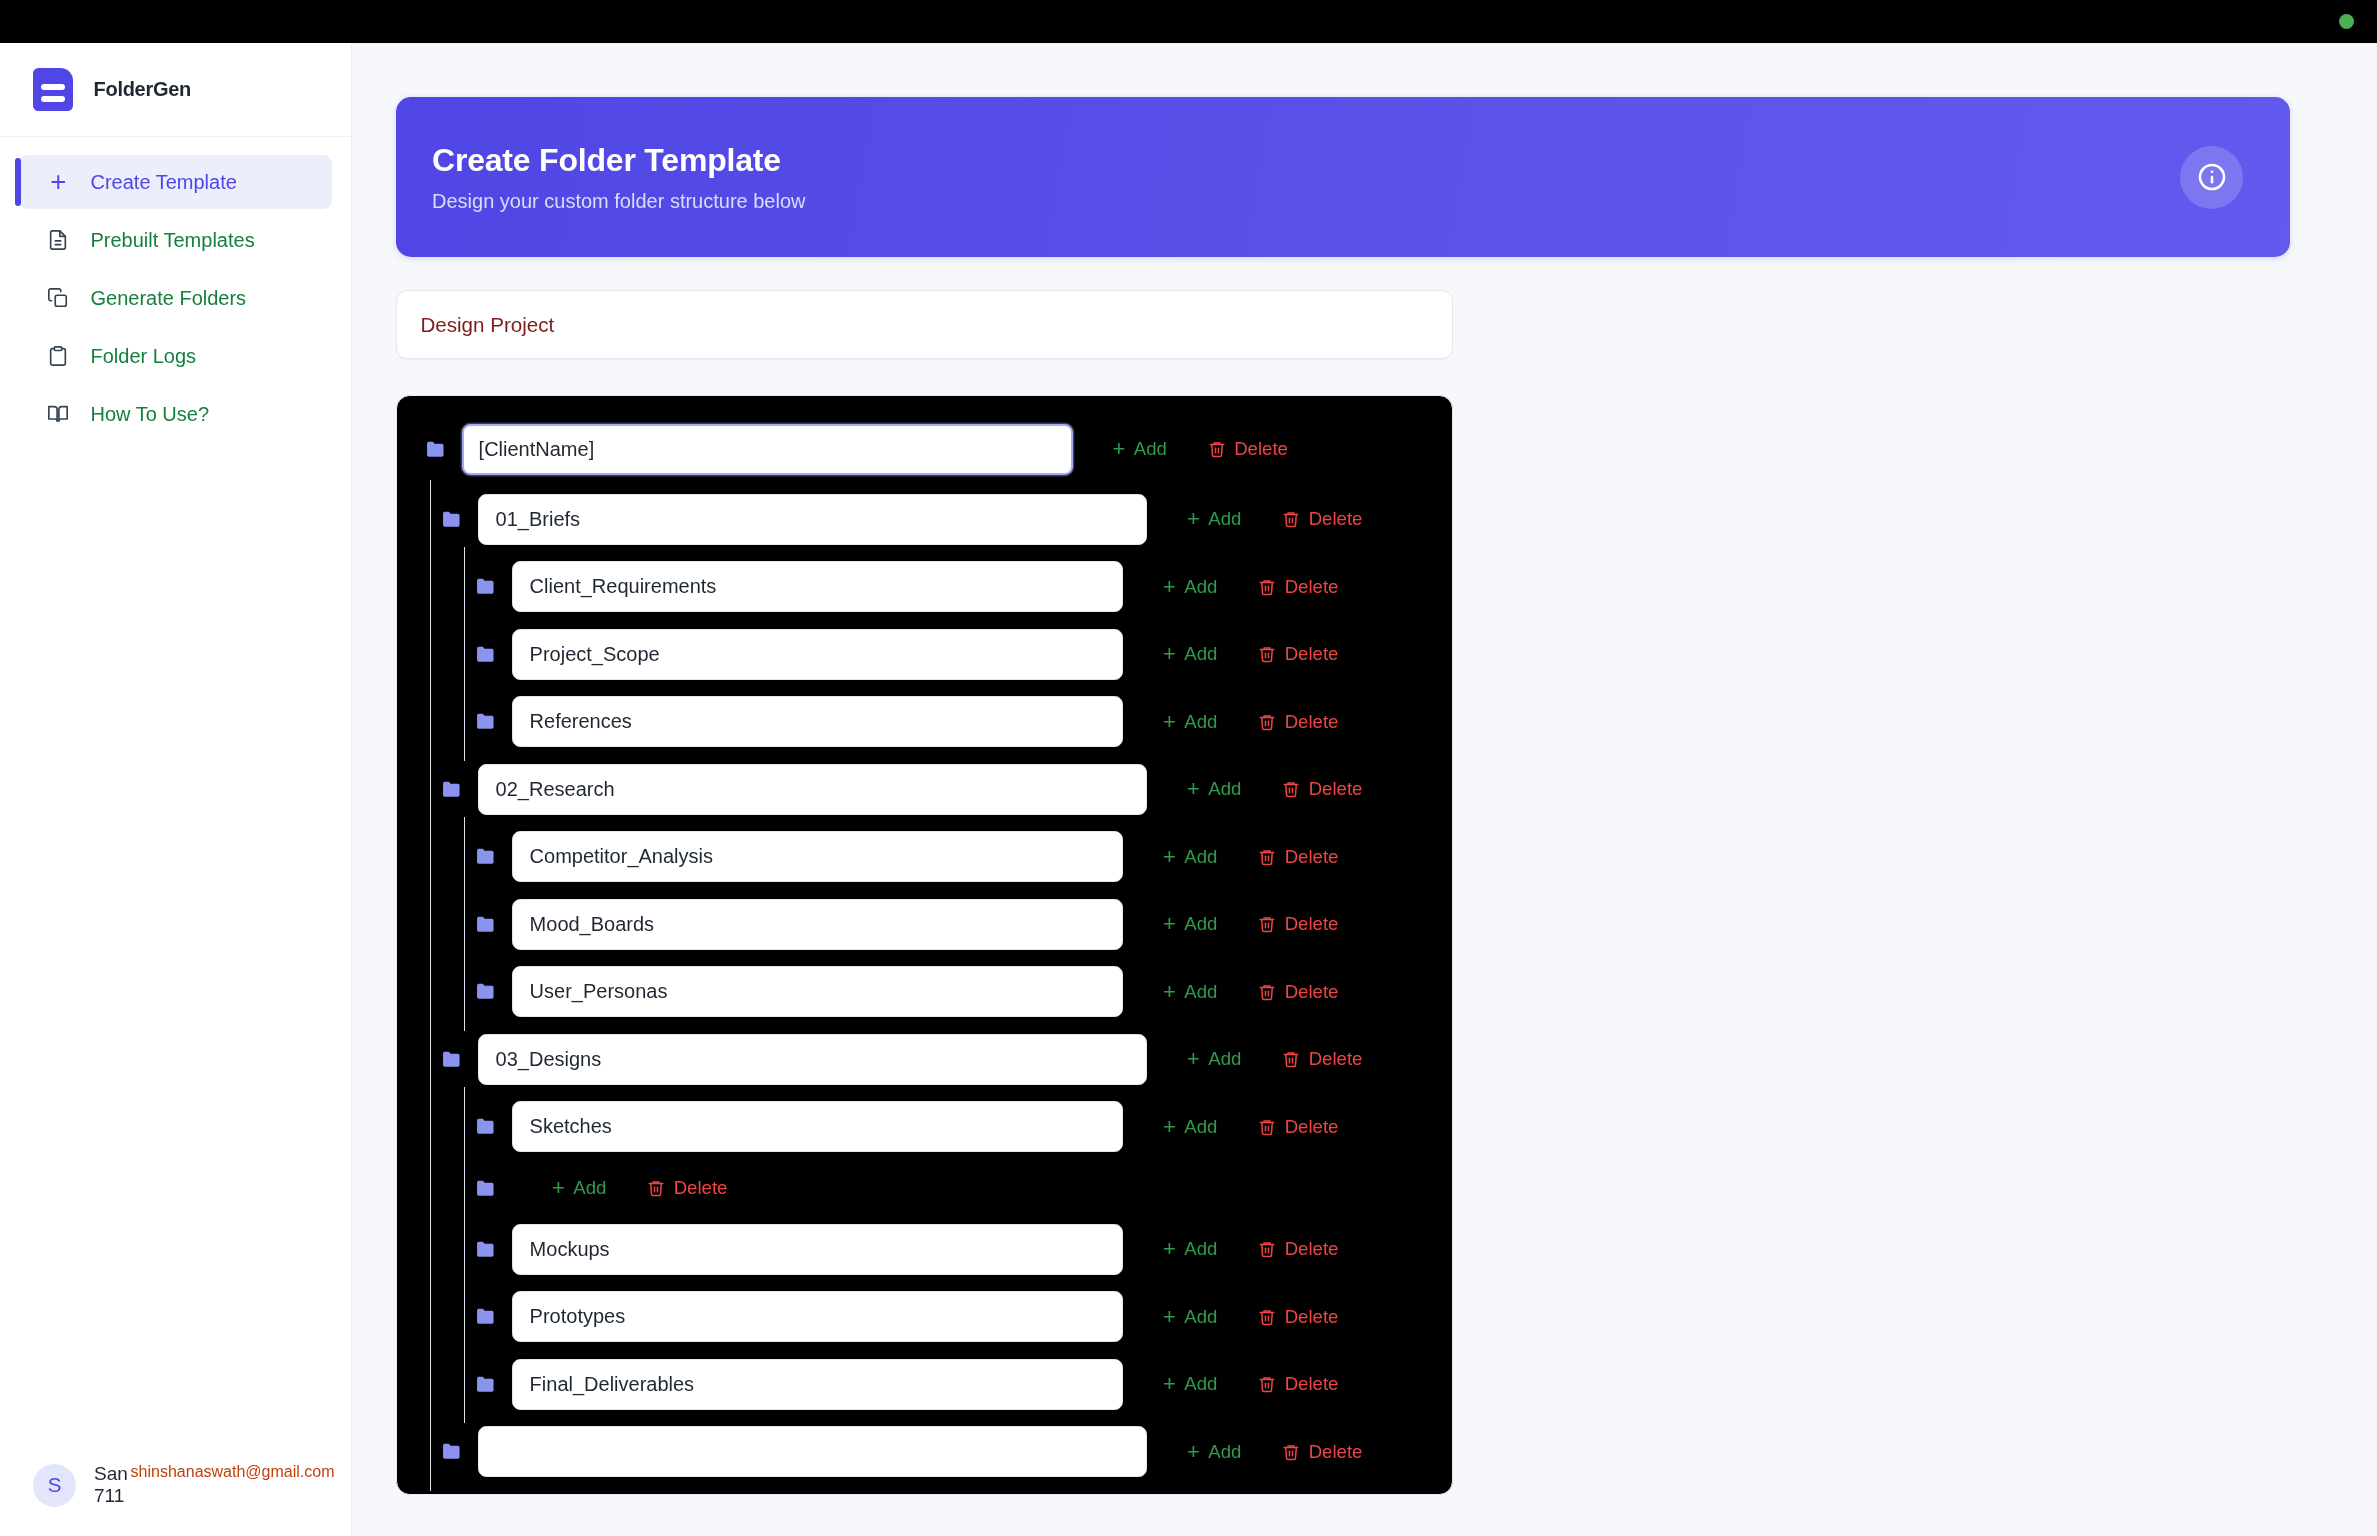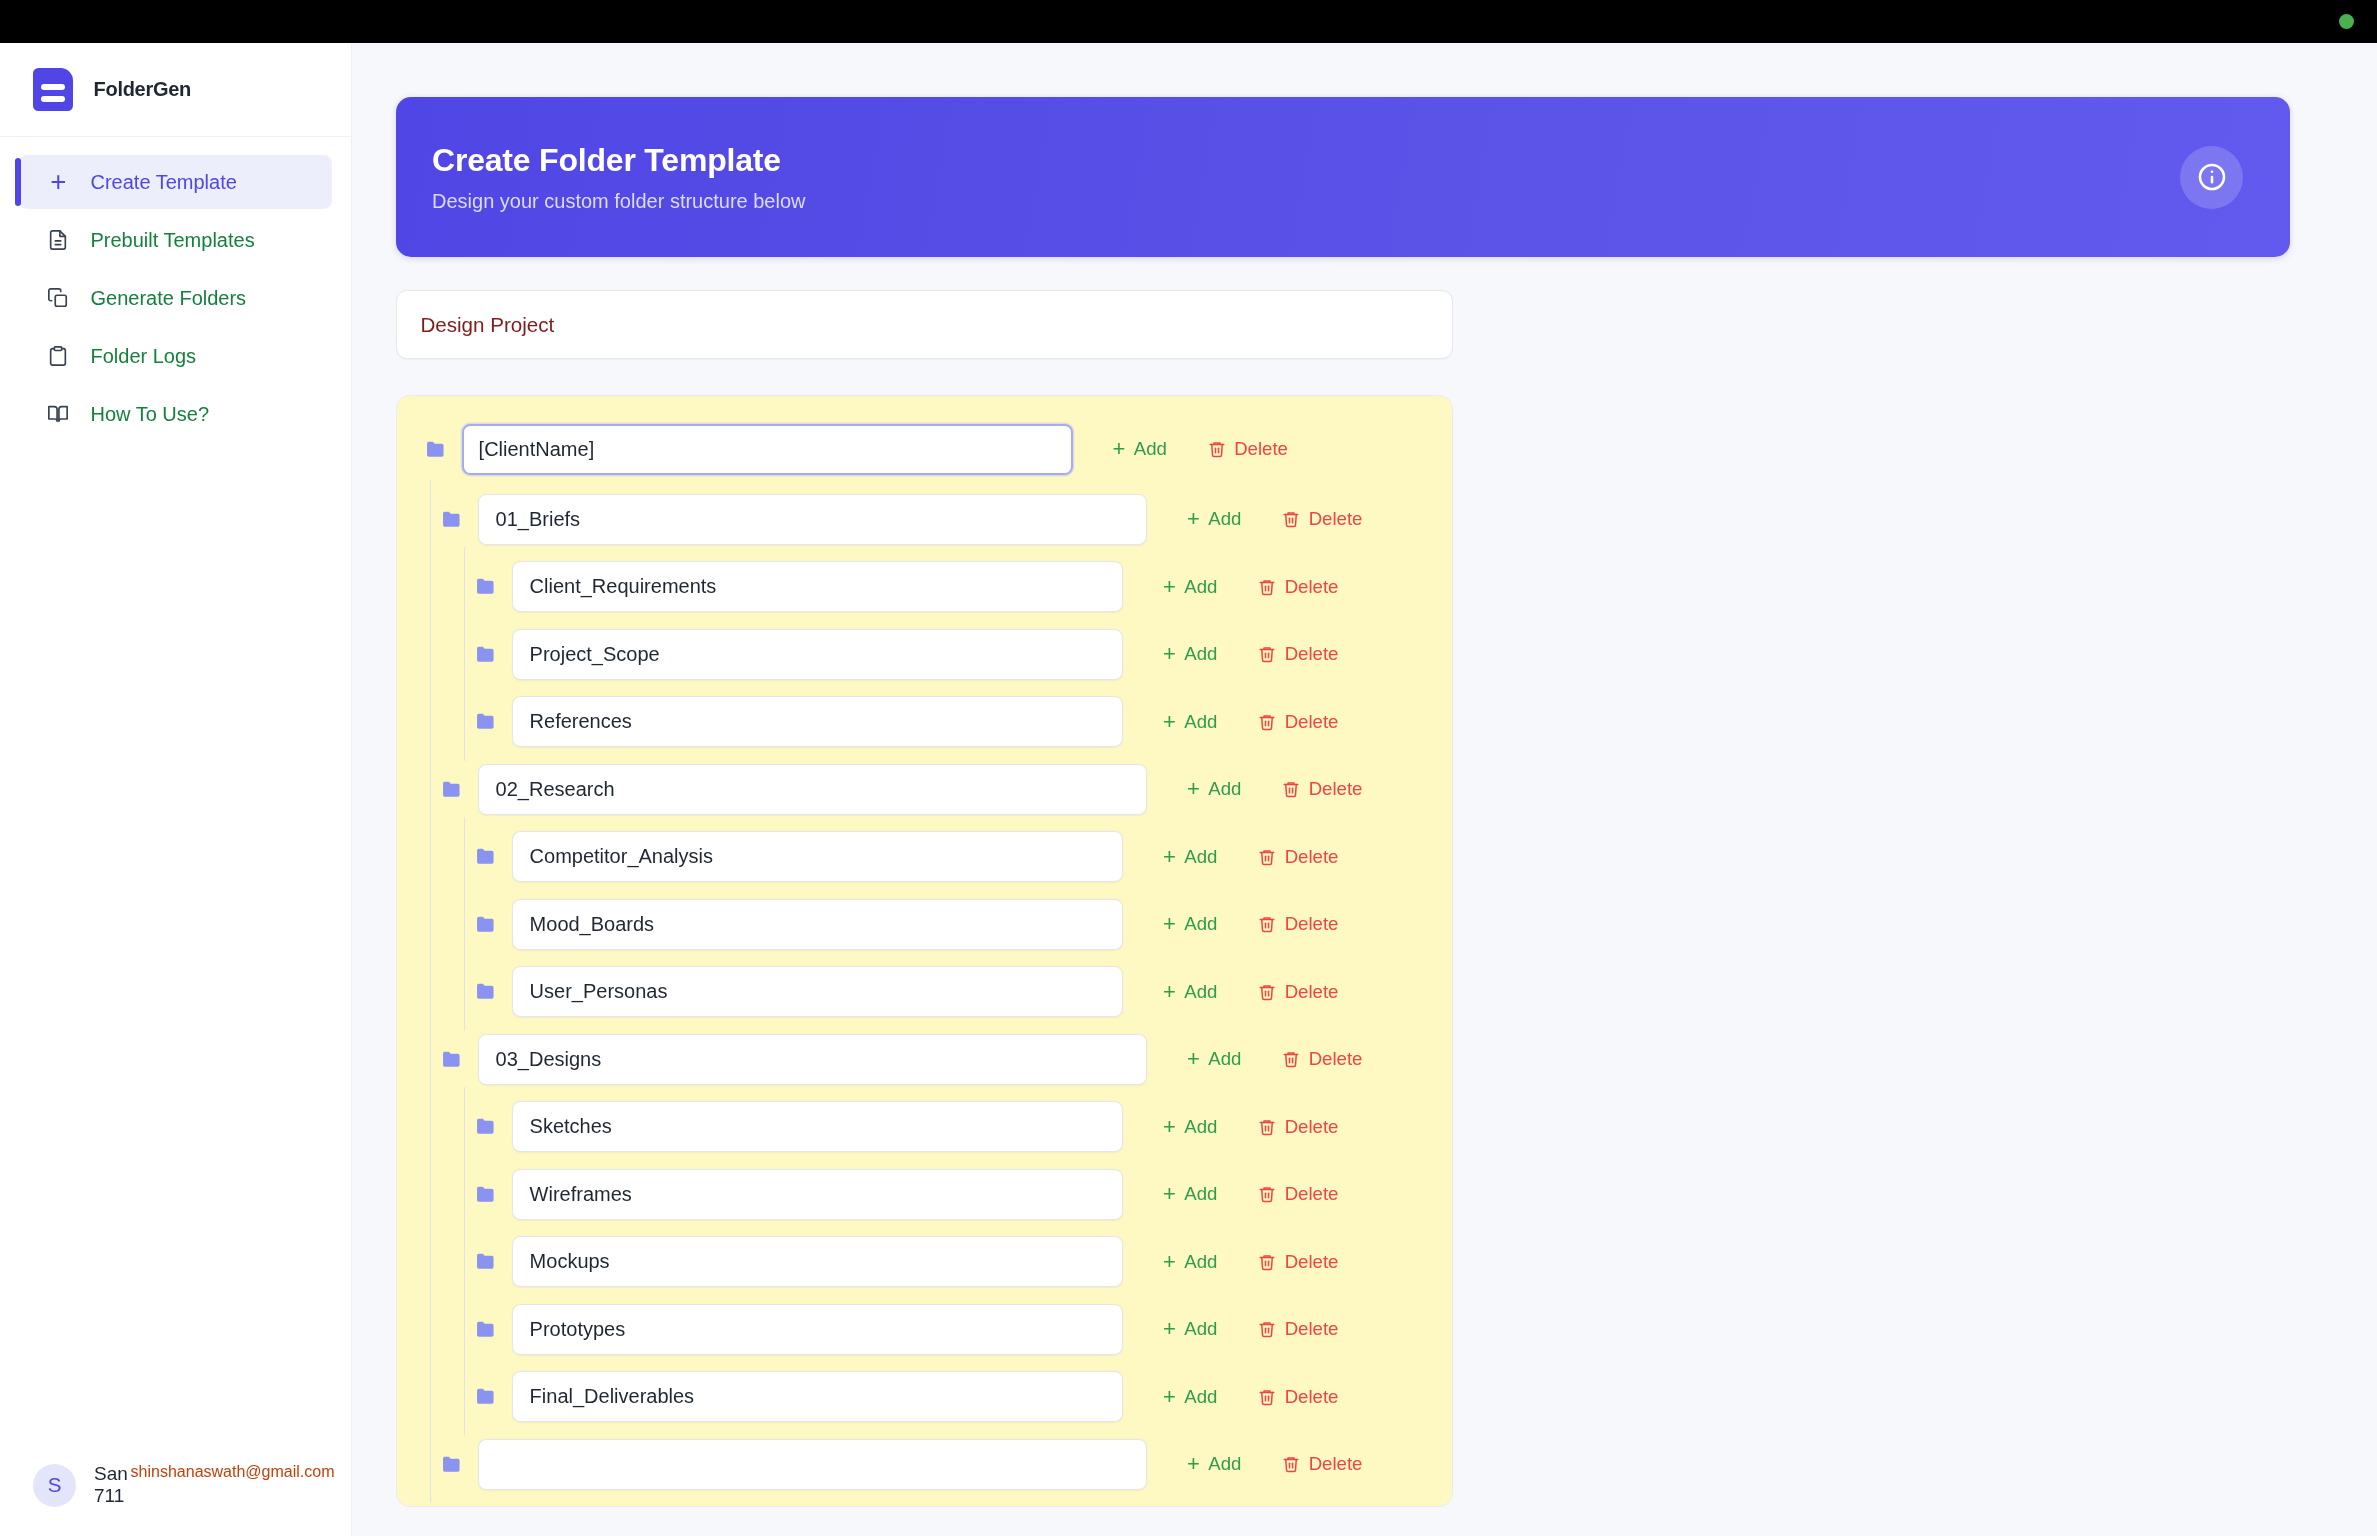--- a/index.html
+++ b/index.html
@@ -118,21 +118,21 @@
   .tpl-name-input {
     margin-top: 33px; width: 1057px; height: 69px;
     background: #ffffff; border: 1.4px solid #e6e8ee; border-radius: 11px;
     display: flex; align-items: center; padding: 0 23.4px;
     font-size: 20.6px; color: #7f1d1d;
     box-shadow: 0 0.7px 1.4px rgba(16,24,40,0.04);
   }
 
   .tree-card {
     margin-top: 36px; width: 1057px;
-    background: #fef9c3; border: 1.4px solid #e9ebf1; border-radius: 13.8px;
+    background: #000000; border: 1.4px solid #e9ebf1; border-radius: 13.8px;
     padding: 27.5px 0 0 0;
   }
 
   .row { display: flex; align-items: center; position: relative; }
   .row-lvl0 { padding-left: 27.5px; margin-bottom: 19px; }
   .row-lvl1 { padding-left: 44px; margin-bottom: 16.5px; }
   .row-lvl2 { padding-left: 78px; margin-bottom: 16.5px; }
 
   .guide {
     position: absolute; top: -13.8px; bottom: -13.8px; width: 1.4px; background: #dde2ee;
@@ -600,23 +600,20 @@
                 </span>
               </div>
               <div class="row row-lvl2">
                 <span class="guide guide-1"></span>
                 <span class="guide guide-2"></span>
                 <span class="folder-ico">
                   <svg width="20.6" height="16.5" viewBox="0 0 24 20" fill="#8b93f0">
                     <path d="M2 3a2 2 0 0 1 2-2h5l2.2 2.4H20a2 2 0 0 1 2 2V17a2 2 0 0 1-2 2H4a2 2 0 0 1-2-2z"></path>
                   </svg>
                 </span>
-                <span class="f-input w2">
-                  <span>Wireframes</span>
-                </span>
                 <span class="actions">
                   <span class="act-btn act-add">
                     <span class="act-plus">+</span>
                     <span>Add</span>
                   </span>
                   <span class="act-btn act-del">
                     <span>
                       <svg width="18" height="18" viewBox="0 0 24 24" fill="none" stroke="#ef4444" stroke-width="2" stroke-linecap="round" stroke-linejoin="round">
                         <path d="M3 6h18"></path>
                         <path d="M8 6V4h8v2"></path>

